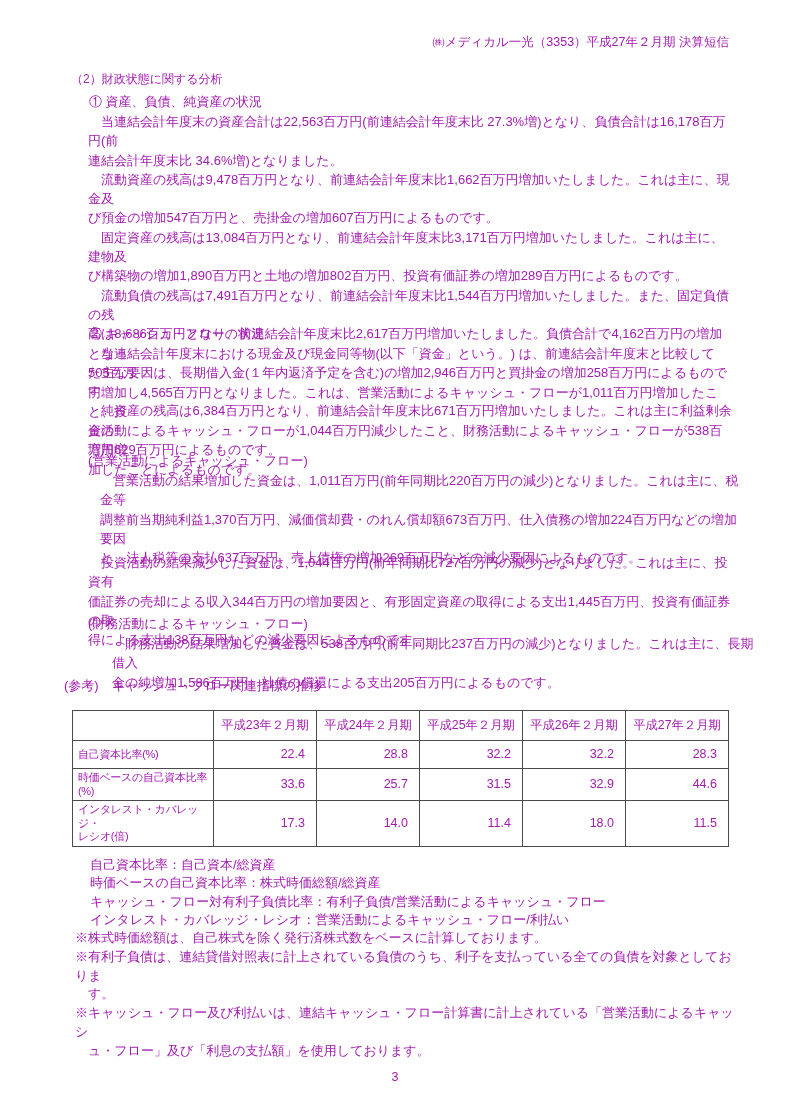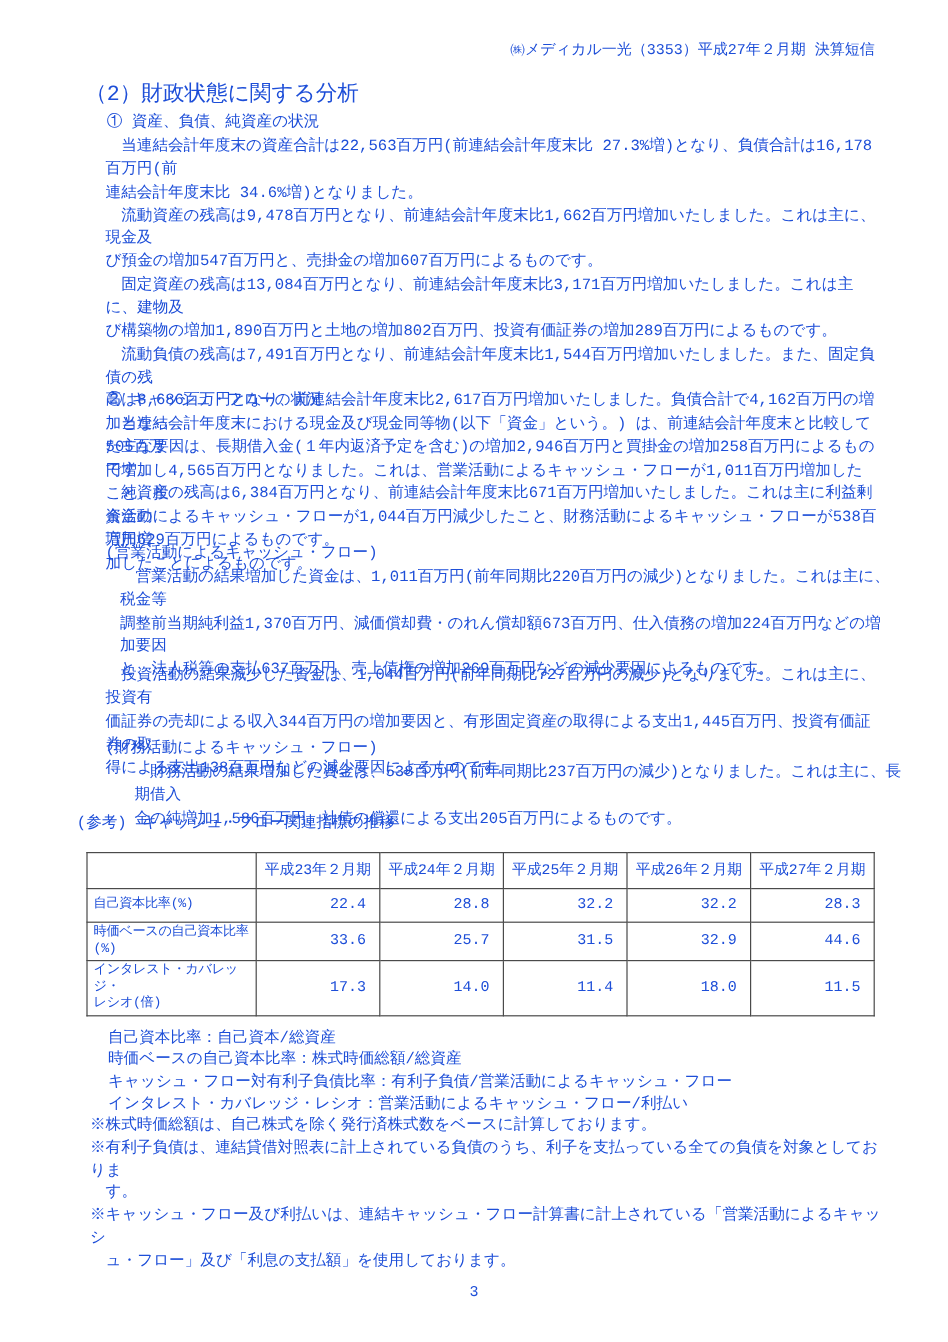--- a/index.html
+++ b/index.html
@@ -2,34 +2,34 @@
 <html lang="ja"><head>
 <meta charset="utf-8">
 <style>
   * { margin: 0; padding: 0; box-sizing: border-box; }
   html, body { background: #ffffff; }
   .page {
     position: relative;
     width: 790px;
     height: 1118px;
     background: #ffffff;
-    color: #1d4ed8;
-    font-family: Liberation Mono, monospace;
+    color: #a21caf;
+    font-family: Liberation Sans, sans-serif;
     font-size: 13px;
     line-height: 19.3px;
     overflow: hidden;
   }
   .abs { position: absolute; }
   .pre { white-space: pre-line; }
   .doc-header {
     top: 33px; right: 61px;
     font-size: 12.5px;
     text-align: right;
   }
-  .section-title { top: 70px; left: 71px; font-size: 18px; }
+  .section-title { top: 70px; left: 71px; font-size: 12px; }
   .sub-heading-1 { top: 92px; left: 89px; }
   .body-block-a { top: 112px; left: 88px; width: 644px; }
   .sub-heading-2 { top: 324px; left: 89px; }
   .body-block-b { top: 344px; left: 88px; width: 644px; }
   .lead-line { top: 420px; left: 88px; width: 644px; }
   .cf-op-heading  { top: 451px; left: 88px; }
   .cf-op-body     { top: 471px; left: 88px; width: 644px; margin-left: 12px; }
   .cf-inv-heading { top: 533px; left: 88px; }
   .cf-inv-body    { top: 553px; left: 88px; width: 644px; }
   .cf-fin-heading { top: 614px; left: 88px; }

